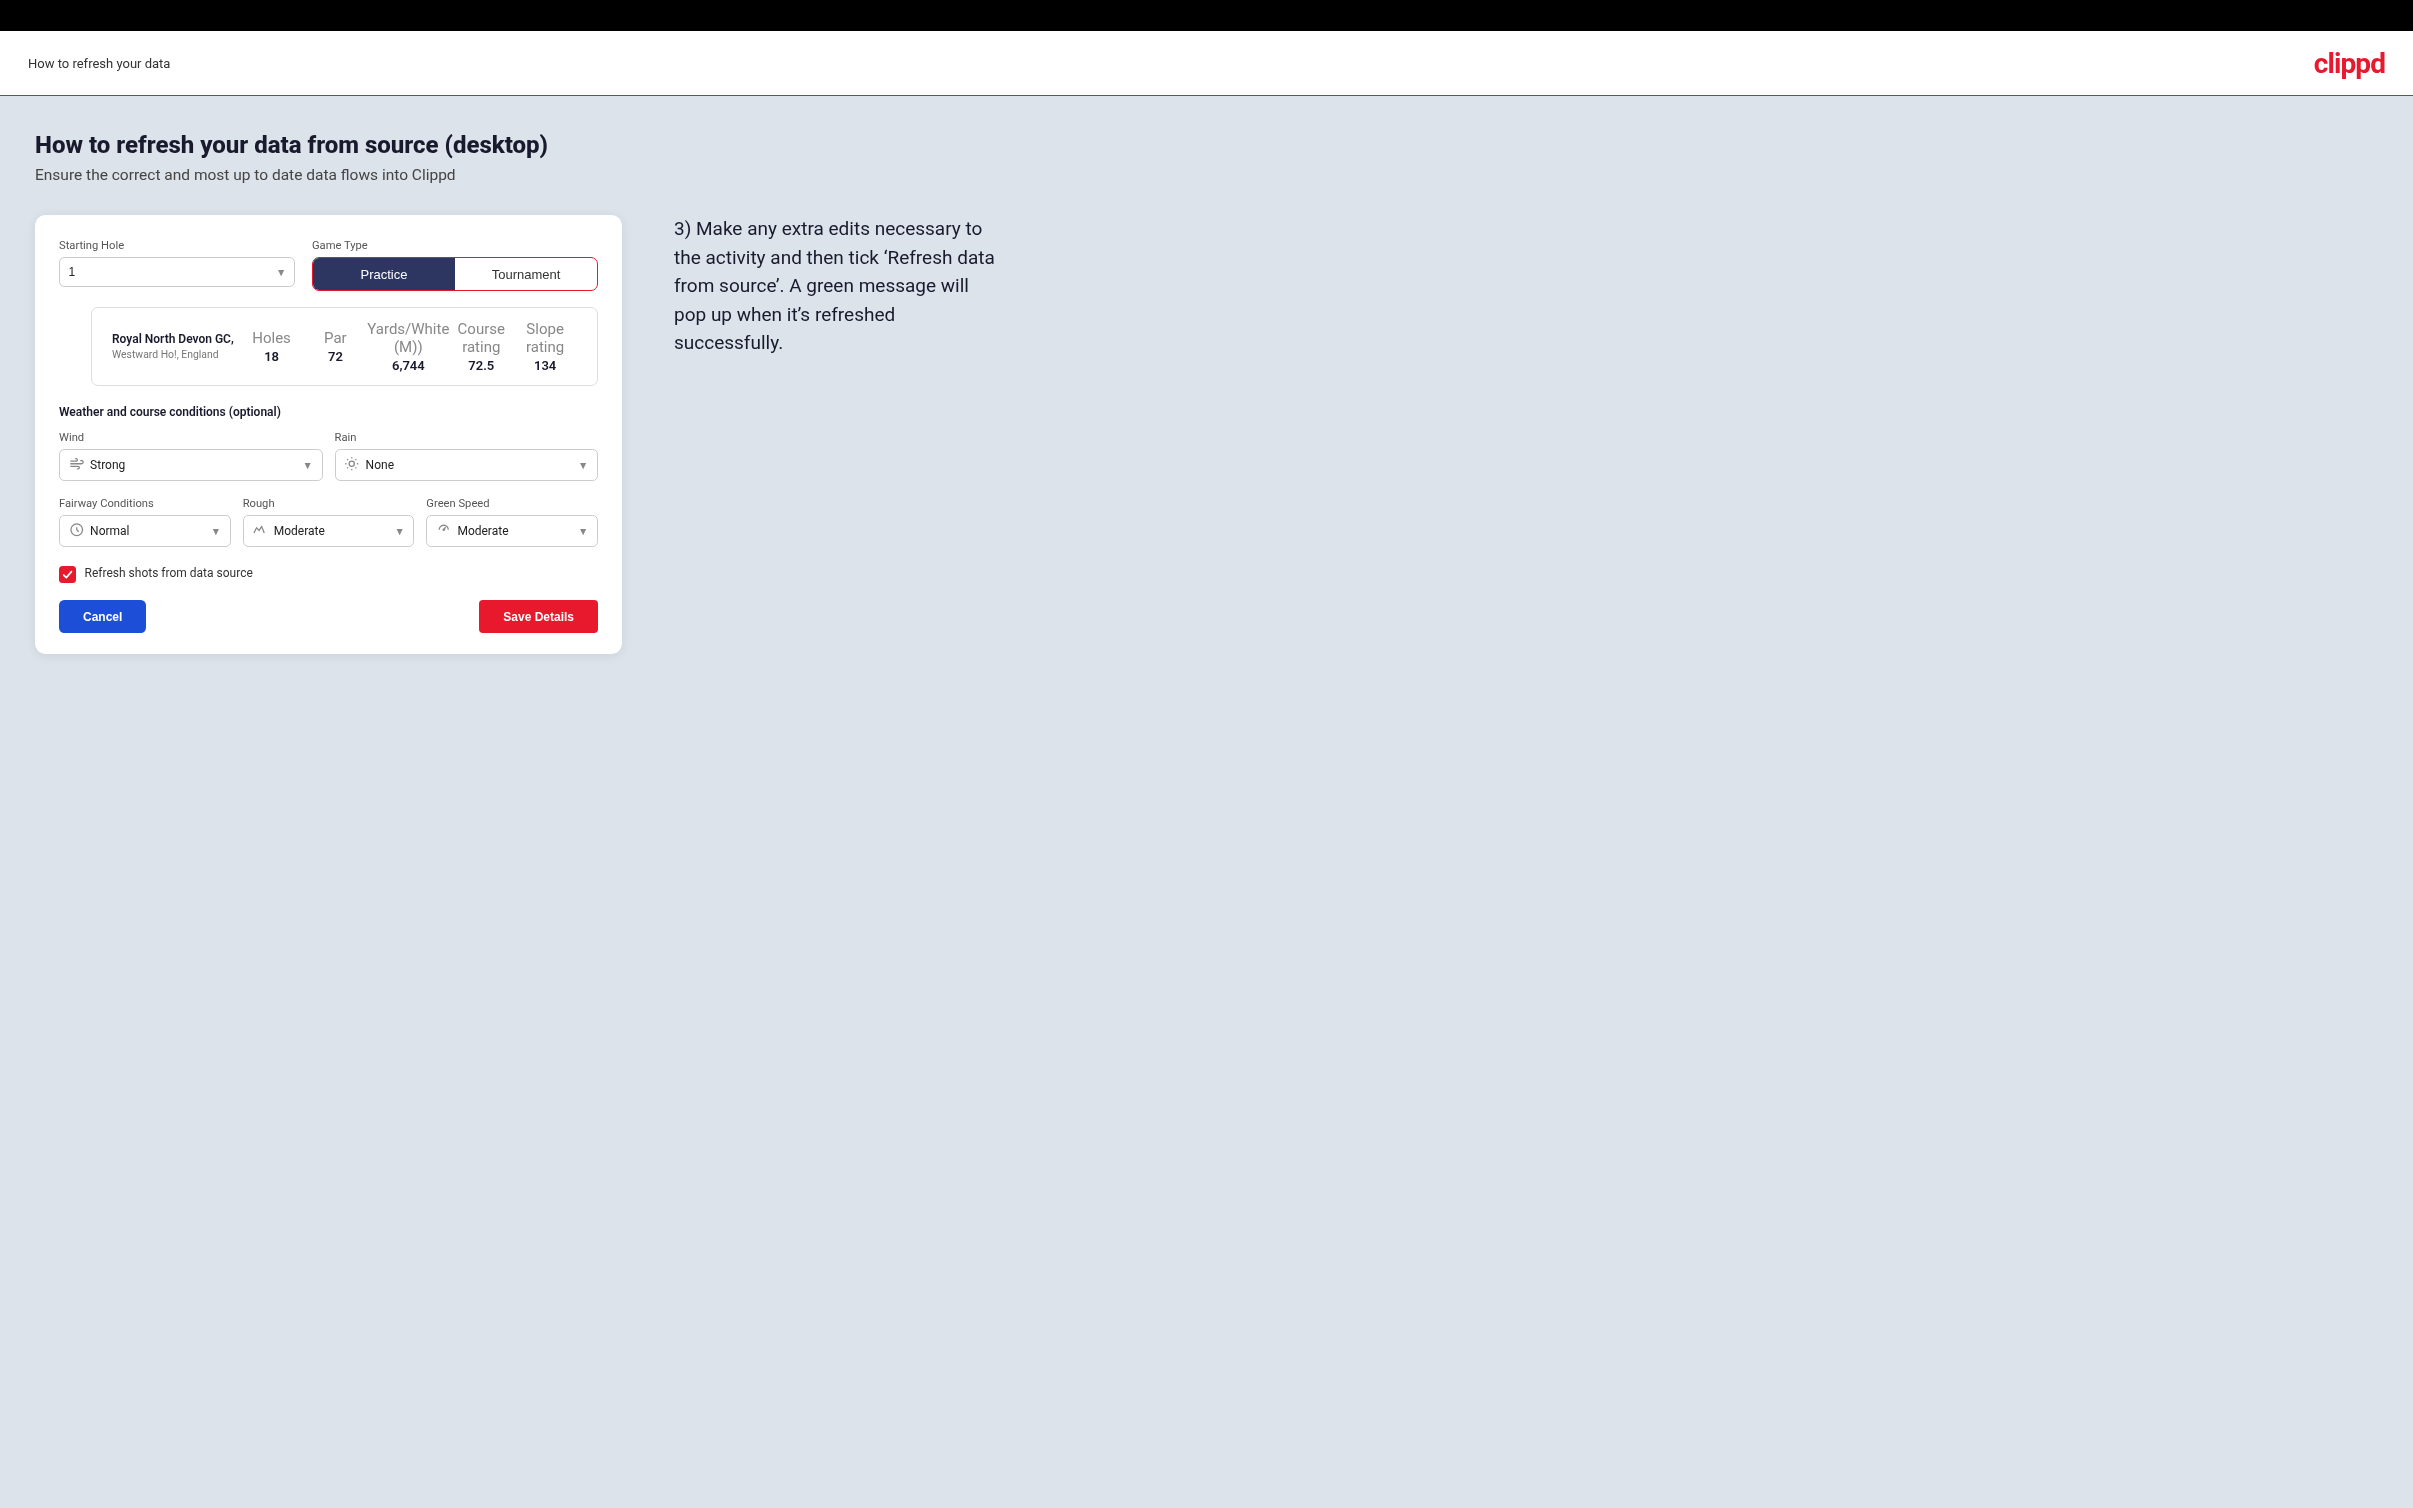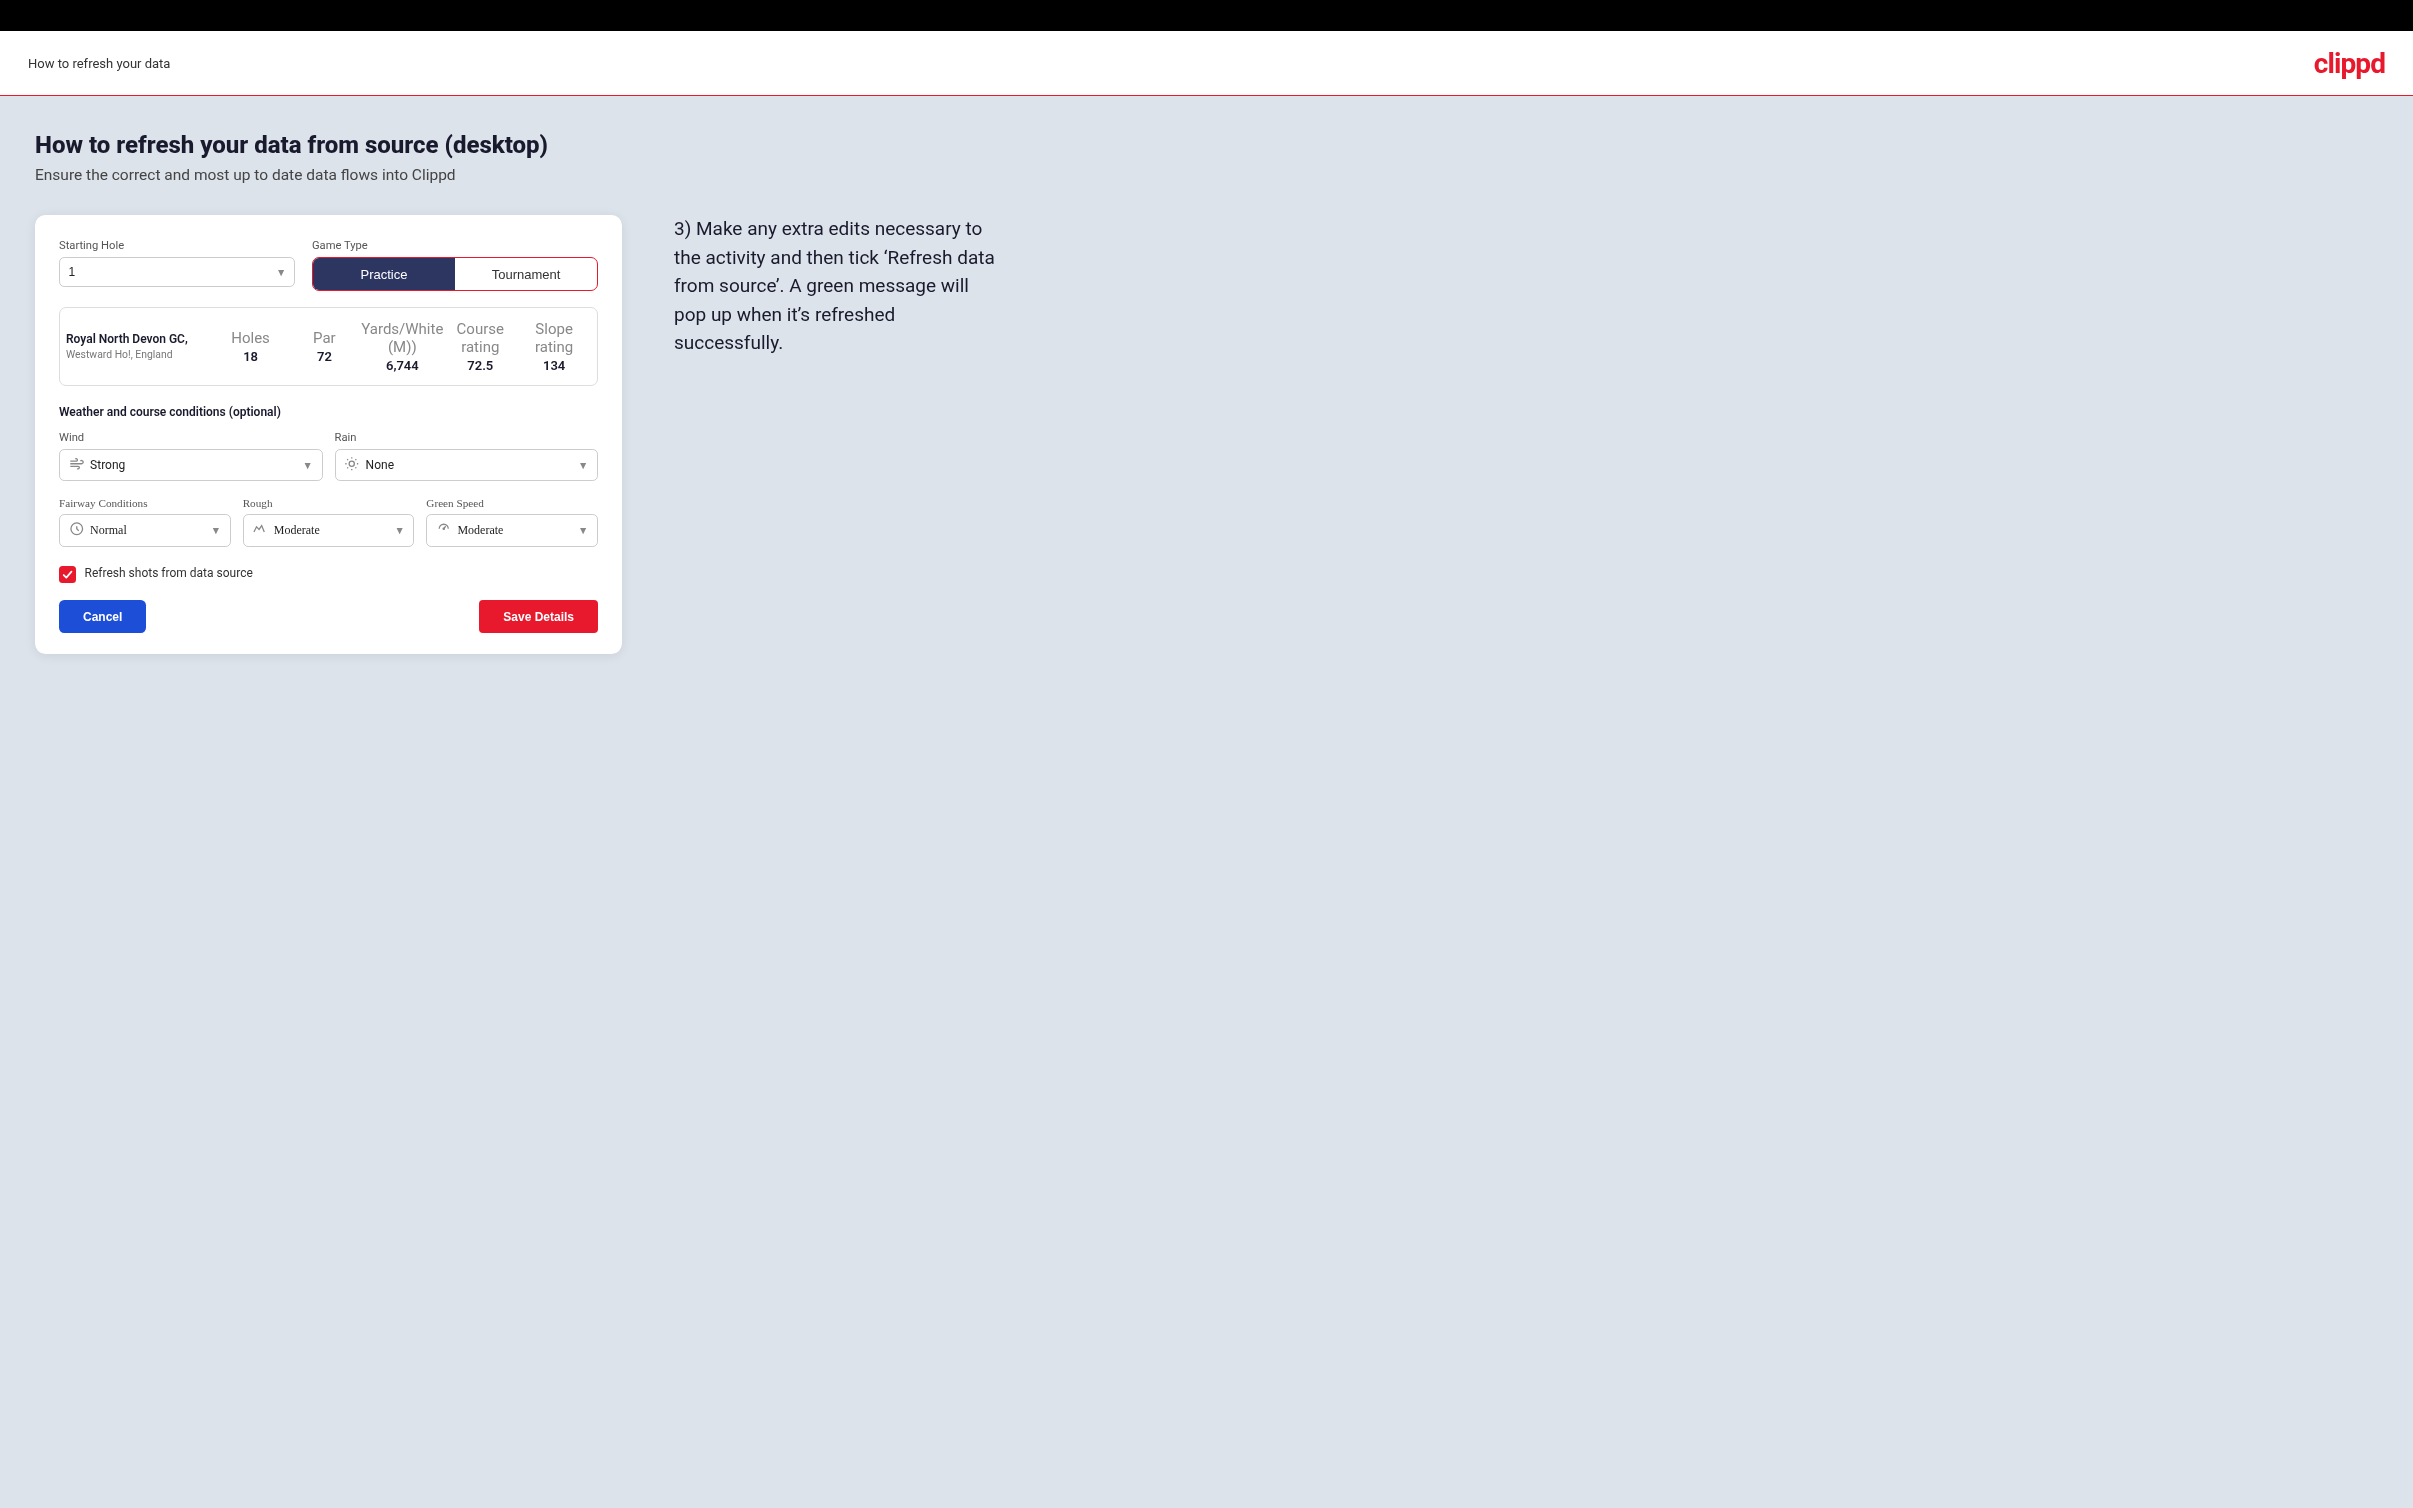--- a/index.html
+++ b/index.html
@@ -116,25 +116,26 @@
       background: transparent;
       color: #333;
     }
     .toggle-btn.active {
       background: #2d3561;
       color: #fff;
     }
     .course-info-box {
       border: 0.9px solid #ddd;
       border-radius: 7px;
-      padding: 12px 6px;
+      padding: 12px 20px;
       margin-bottom: 19px;
       display: flex;
       align-items: center;
       gap: 0;
+      margin-left: 32px;
     }
     .course-name {
       flex: 2;
     }
     .course-name-main {
       font-size: 12px;
       font-weight: 600;
       color: #1a1a2e;
     }
     .course-name-sub {
@@ -166,21 +167,20 @@
       display: grid;
       grid-template-columns: 1fr 1fr;
       gap: 12px;
       margin-bottom: 15.5px;
     }
     .conditions-grid-3 {
       display: grid;
       grid-template-columns: 1fr 1fr 1fr;
       gap: 12px;
       margin-bottom: 19px;
-      font-family: Liberation Serif, serif;
     }
     .select-with-icon {
       display: flex;
       align-items: center;
       border: 0.9px solid #ccc;
       border-radius: 5.2px;
       padding: 6px 8.6px;
       background: #fff;
       position: relative;
     }

